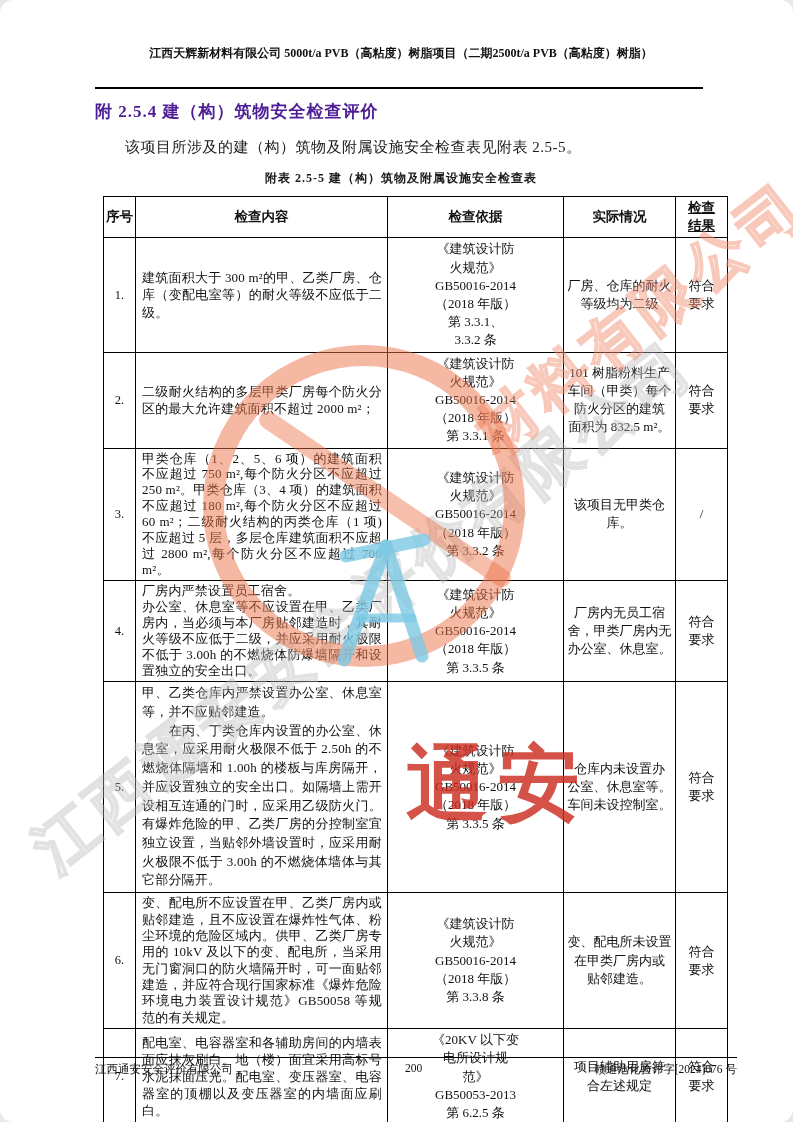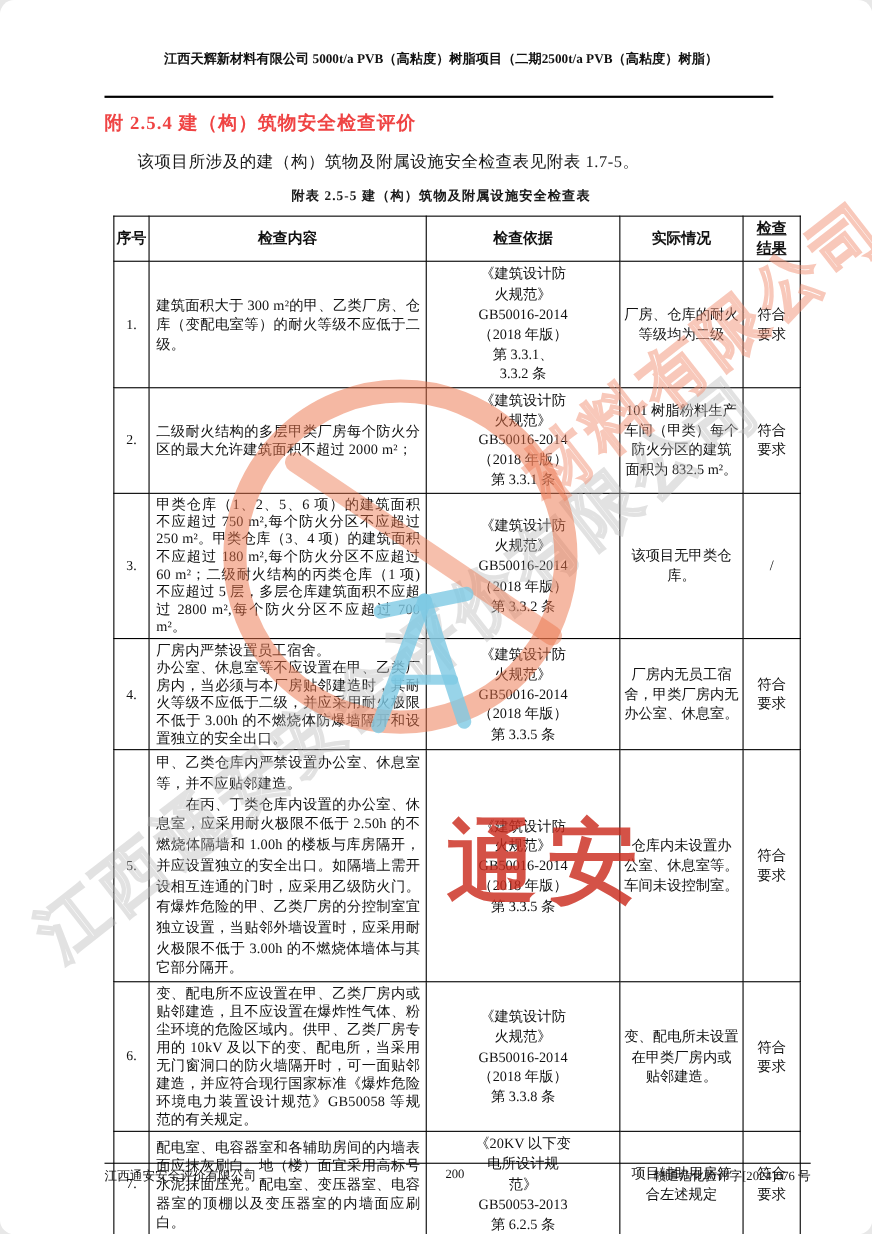--- a/index.html
+++ b/index.html
@@ -20,21 +20,21 @@
     text-align: center; font-weight: bold; font-size: 12px; line-height: 1.6;
     color: #111;
   }
   .header-rule {
     position: absolute; top: 87px; left: 95px; width: 608px;
     border-top: 2px solid #000;
   }
   
   .section-title {
     position: absolute; top: 100px; left: 95px;
-    font-size: 17px; font-weight: bold; letter-spacing: 1px; color: #ef4444;
+    font-size: 17px; font-weight: bold; letter-spacing: 1px; color: #4c1d95;
   }
   .intro {
     position: absolute; top: 138px; left: 95px; width: 612px;
     font-size: 15px; text-indent: 2em; letter-spacing: 0.5px;
   }
   .table-caption {
     position: absolute; top: 170px; left: 95px; width: 612px;
     text-align: center; font-size: 12px; font-weight: bold; letter-spacing: 1px;
   }
   
@@ -126,21 +126,21 @@
 <body>
 
 <div class="page">
 
   <div class="doc-header">
     <div>江西天辉新材料有限公司 5000t/a PVB（高粘度）树脂项目（二期2500t/a PVB（高粘度）树脂）</div>
   </div>
   <div class="header-rule"></div>
 
   <div class="section-title">附 2.5.4 建（构）筑物安全检查评价</div>
-  <div class="intro">该项目所涉及的建（构）筑物及附属设施安全检查表见附表 1.7-5。</div>
+  <div class="intro">该项目所涉及的建（构）筑物及附属设施安全检查表见附表 2.5-5。</div>
 
   <div class="table-caption">附表 2.5-5 建（构）筑物及附属设施安全检查表</div>
 
   <table class="checklist">
     <colgroup>
       <col style="width:32px">
         <col style="width:252px">
         <col style="width:176px">
         <col style="width:112px">
         <col style="width:52px">

